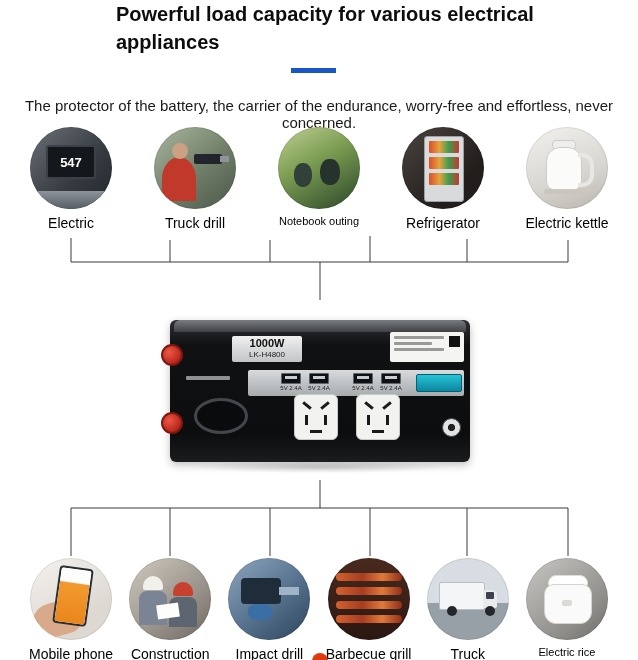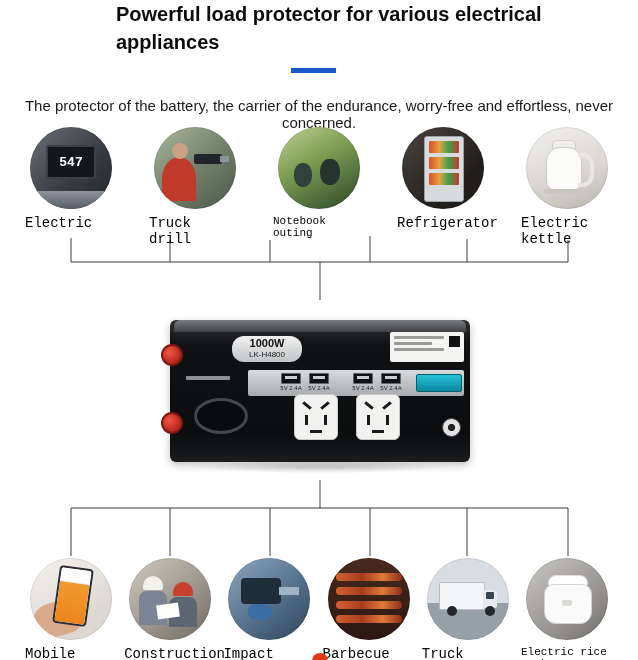--- a/index.html
+++ b/index.html
@@ -9,21 +9,21 @@
   }
   .title{position:absolute;left:116px;top:0;width:470px;font-size:20px;font-weight:bold;
     color:#0d0d0d;line-height:28px;}
   .accent-bar{position:absolute;left:291px;top:68px;width:45px;height:5px;background:#1857c9;}
   .subtitle{position:absolute;left:0;top:97px;width:638px;text-align:center;font-size:15px;color:#1a1a1a;}
 
   .row{position:absolute;left:0;width:638px;display:flex;justify-content:space-between;
     padding:0 25px;box-sizing:border-box;}
   .row-top{top:127px;}
   .row-bottom{top:558px;}
-  .cell{width:92px;font-family:Liberation Mono, monospace;}
+  .cell{width:92px;text-align:center;}
   .photo{width:82px;height:82px;border-radius:50%;overflow:hidden;position:relative;margin:0 auto;
     box-shadow:inset 0 0 0 1px rgba(0,0,0,0.08);}
   .cap{margin-top:6px;font-size:14px;color:#000;}
   .cap.small{font-size:11px;}
 
   .connectors{position:absolute;left:0;top:0;pointer-events:none;}
 
   
   .ph-computer{background:linear-gradient(135deg,#6a7076,#343a40 60%,#23272c);}
   .monitor{position:absolute;left:16px;top:18px;width:46px;height:30px;background:#14171b;
@@ -102,21 +102,21 @@
 
   
   .inverter{position:absolute;left:170px;top:320px;width:300px;height:142px;border-radius:6px;
     background:linear-gradient(#2e3033,#101113 18%,#0c0d0f 80%,#1b1c1e);
     box-shadow:0 3px 8px rgba(0,0,0,0.25);}
   .inv-topface{position:absolute;left:4px;right:4px;top:0;height:12px;border-radius:6px 6px 0 0;
     background:linear-gradient(#7a7d80,#3e4043);}
   .terminal{position:absolute;left:-9px;width:18px;height:18px;border-radius:50%;
     background:radial-gradient(circle at 35% 35%,#f05545,#b5281c 70%);border:2px solid #7e1810;}
   .t1{top:24px}.t2{top:92px}
-  .inv-label{position:absolute;left:62px;top:16px;width:70px;height:26px;border-radius:12px;
+  .inv-label{position:absolute;left:62px;top:16px;width:70px;height:26px;border-radius:2px;
     background:linear-gradient(#f0f0f0,#c2c4c6);text-align:center;color:#111;}
   .inv-power{font-size:11px;font-weight:bold;line-height:14px;}
   .inv-model{font-size:8px;line-height:9px;color:#222;}
   .inv-spec{position:absolute;left:220px;top:12px;width:74px;height:30px;background:#f4f4f2;
     border-radius:2px;padding:4px;box-sizing:border-box;}
   .spec-line{width:50px;height:3px;background:#9a9a98;margin-bottom:3px;border-radius:1px;}
   .spec-line.short{width:38px;}
   .spec-logo{position:absolute;right:4px;top:4px;width:11px;height:11px;background:#111;}
   .inv-smalltext{position:absolute;left:16px;top:56px;width:44px;height:4px;background:#aeb1b4;
     border-radius:1px;opacity:.8;}
@@ -142,21 +142,21 @@
   .inv-switch{position:absolute;left:272px;top:98px;width:17px;height:17px;border-radius:50%;
     background:radial-gradient(circle,#222 0 28%,#e3e3e3 32% 68%,#8b8b8b 72%);border:1px solid #55585c;}
   .inv-shadow{position:absolute;left:190px;top:461px;width:260px;height:12px;
     background:radial-gradient(ellipse,rgba(0,0,0,0.18),transparent 70%);}
   .next-dot{position:absolute;left:312px;top:653px;width:16px;height:12px;background:#e23a10;
     border-radius:8px 8px 0 0;}
 </style>
 </head>
 <body>
 
-<div class="title">Powerful load protector for various electrical appliances</div>
+<div class="title">Powerful load capacity for various electrical appliances</div>
 <div class="accent-bar"></div>
 <div class="subtitle">The protector of the battery, the carrier of the endurance, worry-free and effortless, never concerned.</div>
 
 <svg class="connectors" width="638" height="660" viewBox="0 0 638 660">
   <path d="M71 238 V262 M170 240 V262 M270 240 V262 M370 236 V262 M467 239 V262 M568 240 V262 M71 262 H568 M320 262 V300" stroke="#3a3a3a" stroke-width="1" fill="none"></path>
   <path d="M320 480 V508 M71 508 H568 M71 508 V556 M170 508 V556 M270 508 V556 M370 508 V556 M467 508 V556 M568 508 V556" stroke="#3a3a3a" stroke-width="1" fill="none"></path>
 </svg>
 
 <div class="row row-top">
   <div class="cell">

